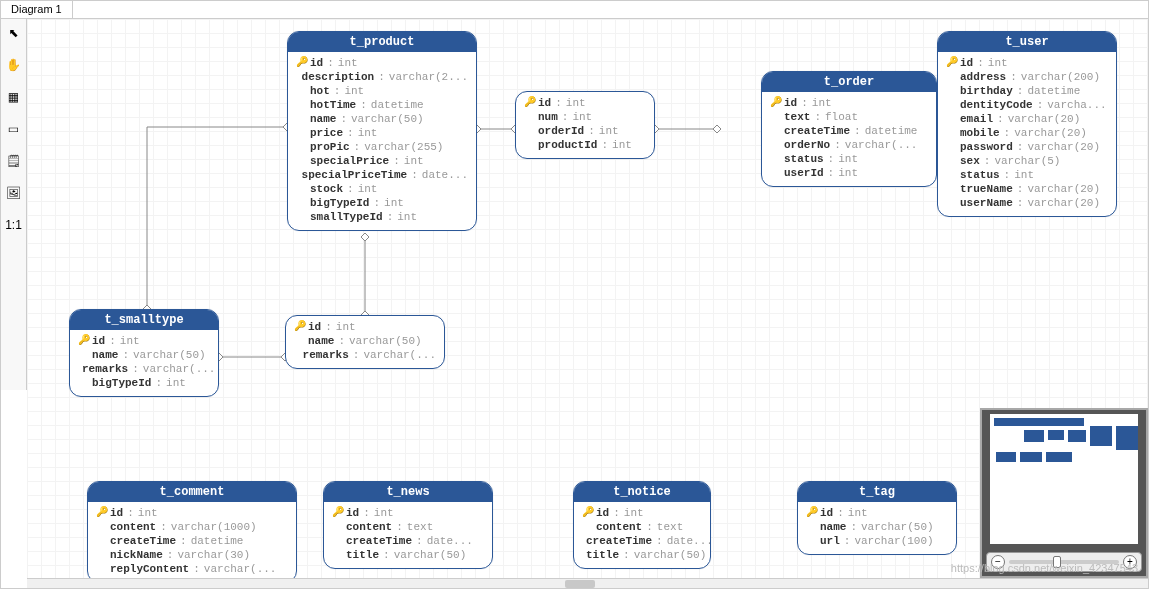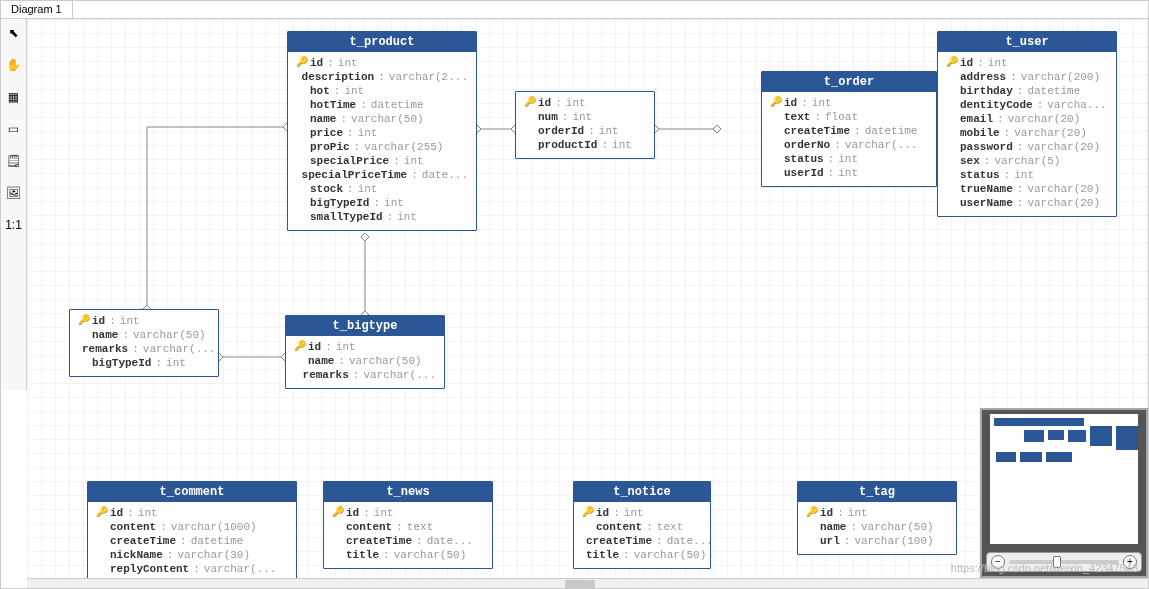--- a/index.html
+++ b/index.html
@@ -59,21 +59,21 @@
     background-image:
       linear-gradient(#f3f3f3 1px, transparent 1px),
       linear-gradient(90deg, #f3f3f3 1px, transparent 1px);
     background-size: 14px 14px;
     overflow: hidden;
   }
   .table {
     position: absolute;
     background: #fff;
     border: 1px solid #2b5797;
-    border-radius: 1px;
+    border-radius: 12px;
     overflow: hidden;
     box-shadow: 0 0 0 1px rgba(0,0,0,0.02);
   }
   .thead {
     background: #2b5797;
     color: #fff;
     font-weight: bold;
     text-align: center;
     padding: 3px 6px;
     font-family: "Courier New", monospace;
@@ -404,20 +404,21 @@
         </div>
         <div class="row">
           <span class="key"></span>
           <span class="col-name">userName</span>
           <span class="col-type">: </span>
           <span class="col-type">varchar(20)</span>
         </div>
       </div>
     </div>
     <div class="table" style="left: 42px; top: 290px; width: 150px;">
+      <div class="thead">t_smalltype</div>
       <div class="tbody">
         <div class="row">
           <span class="key">🔑</span>
           <span class="col-name">id</span>
           <span class="col-type">: </span>
           <span class="col-type">int</span>
         </div>
         <div class="row">
           <span class="key"></span>
           <span class="col-name">name</span>
@@ -432,21 +433,20 @@
         </div>
         <div class="row">
           <span class="key"></span>
           <span class="col-name">bigTypeId</span>
           <span class="col-type">: </span>
           <span class="col-type">int</span>
         </div>
       </div>
     </div>
     <div class="table" style="left: 258px; top: 296px; width: 160px;">
-      <div class="thead">t_bigtype</div>
       <div class="tbody">
         <div class="row">
           <span class="key">🔑</span>
           <span class="col-name">id</span>
           <span class="col-type">: </span>
           <span class="col-type">int</span>
         </div>
         <div class="row">
           <span class="key"></span>
           <span class="col-name">name</span>

